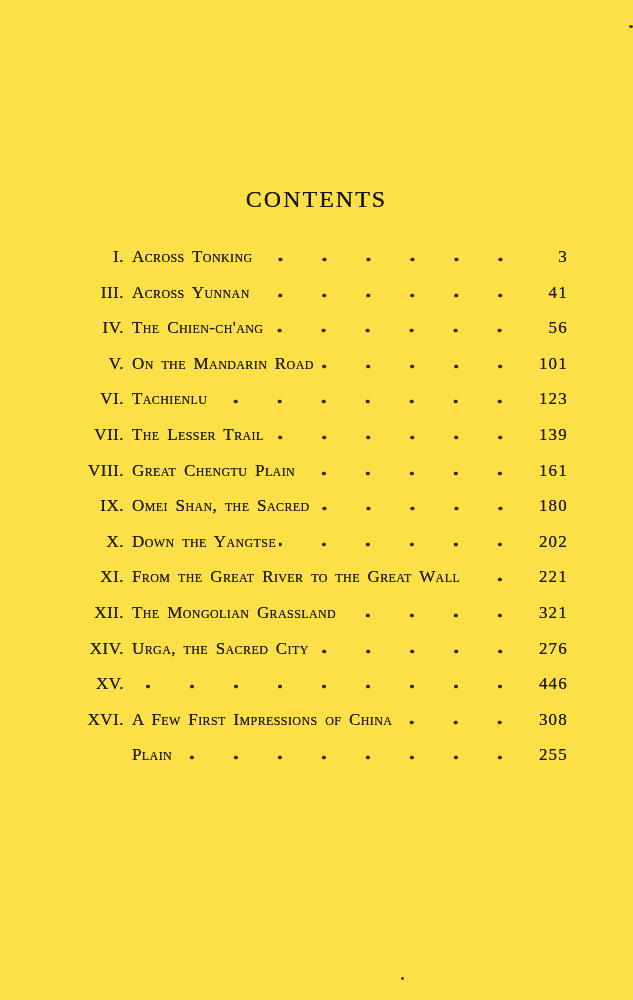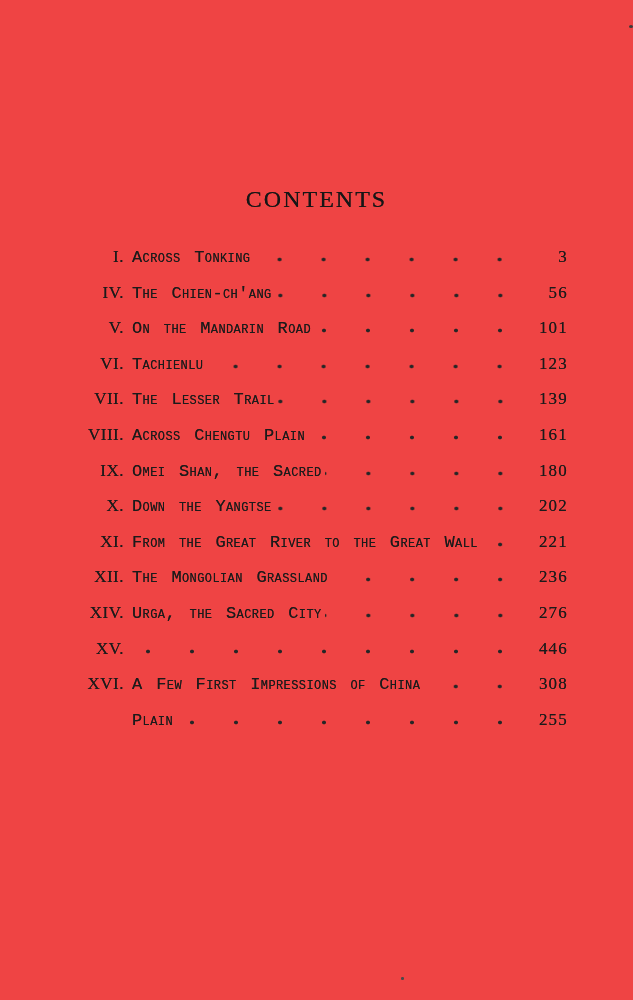--- a/index.html
+++ b/index.html
@@ -4,21 +4,21 @@
 <style>
   html, body {
     margin: 0;
     padding: 0;
     background: #ffffff;
   }
   .sheet {
     position: relative;
     width: 633px;
     height: 1000px;
-    background: #ef4444;
+    background: #fde047;
     overflow: hidden;
     font-family: "Liberation Serif", "DejaVu Serif", serif;
     color: #1b1b1b;
   }
   .page-title {
     position: absolute;
     top: 186px;
     left: 0;
     width: 100%;
     text-align: center;
@@ -47,21 +47,20 @@
     flex: 0 0 60px;
     text-align: right;
     letter-spacing: 0.5px;
   }
   .toc-title {
     flex: 0 0 auto;
     padding-left: 8px;
     font-variant: small-caps;
     letter-spacing: 0.4px;
     word-spacing: 3px;
-    font-family: Liberation Mono, monospace;
   }
   .toc-leader {
     flex: 1 1 auto;
     min-width: 0;
     align-self: stretch;
     margin-left: 3px;
     background-image: radial-gradient(circle, #262626 1.6px, rgba(0,0,0,0) 2.2px);
     background-size: 44px 9px;
     background-repeat: repeat-x;
     background-position: right 10px top 16px;
@@ -91,20 +90,26 @@
   <div class="toc">
 
     <div class="toc-row">
       <span class="toc-num">I.</span>
       <span class="toc-title">Across Tonking</span>
       <span class="toc-leader"></span>
       <span class="toc-page">3</span>
     </div>
 
 
+    <div class="toc-row">
+      <span class="toc-num">III.</span>
+      <span class="toc-title">Across Yunnan</span>
+      <span class="toc-leader"></span>
+      <span class="toc-page">41</span>
+    </div>
 
     <div class="toc-row">
       <span class="toc-num">IV.</span>
       <span class="toc-title">The Chien-ch'ang</span>
       <span class="toc-leader"></span>
       <span class="toc-page">56</span>
     </div>
 
     <div class="toc-row">
       <span class="toc-num">V.</span>
@@ -122,21 +127,21 @@
 
     <div class="toc-row">
       <span class="toc-num">VII.</span>
       <span class="toc-title">The Lesser Trail</span>
       <span class="toc-leader"></span>
       <span class="toc-page">139</span>
     </div>
 
     <div class="toc-row">
       <span class="toc-num">VIII.</span>
-      <span class="toc-title">Across Chengtu Plain</span>
+      <span class="toc-title">Great Chengtu Plain</span>
       <span class="toc-leader"></span>
       <span class="toc-page">161</span>
     </div>
 
     <div class="toc-row">
       <span class="toc-num">IX.</span>
       <span class="toc-title">Omei Shan, the Sacred</span>
       <span class="toc-leader"></span>
       <span class="toc-page">180</span>
     </div>
@@ -152,21 +157,21 @@
       <span class="toc-num">XI.</span>
       <span class="toc-title">From the Great River to the Great Wall</span>
       <span class="toc-leader"></span>
       <span class="toc-page">221</span>
     </div>
 
     <div class="toc-row">
       <span class="toc-num">XII.</span>
       <span class="toc-title">The Mongolian Grassland</span>
       <span class="toc-leader"></span>
-      <span class="toc-page">236</span>
+      <span class="toc-page">321</span>
     </div>
 
 
     <div class="toc-row">
       <span class="toc-num">XIV.</span>
       <span class="toc-title">Urga, the Sacred City</span>
       <span class="toc-leader"></span>
       <span class="toc-page">276</span>
     </div>
 

